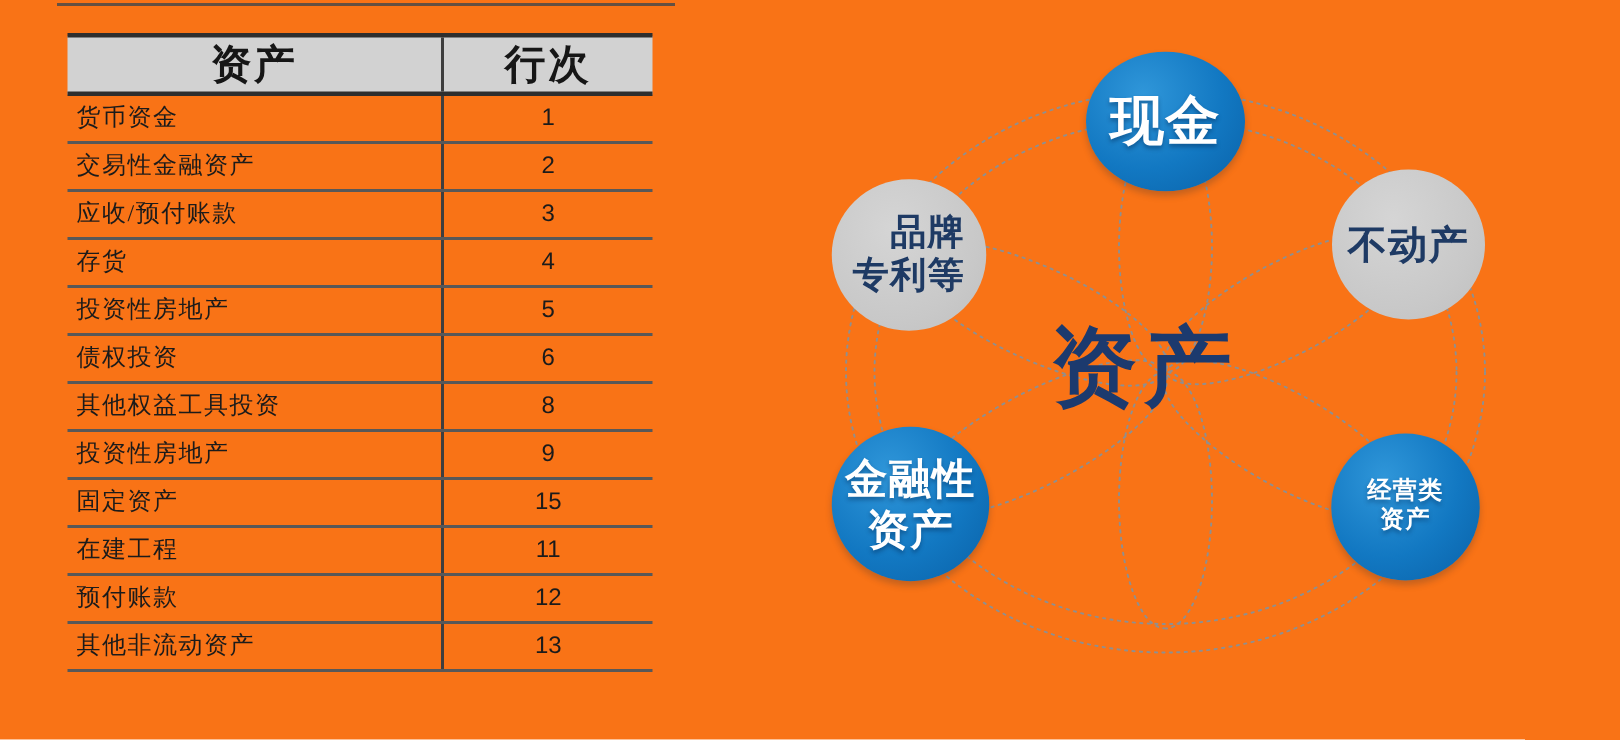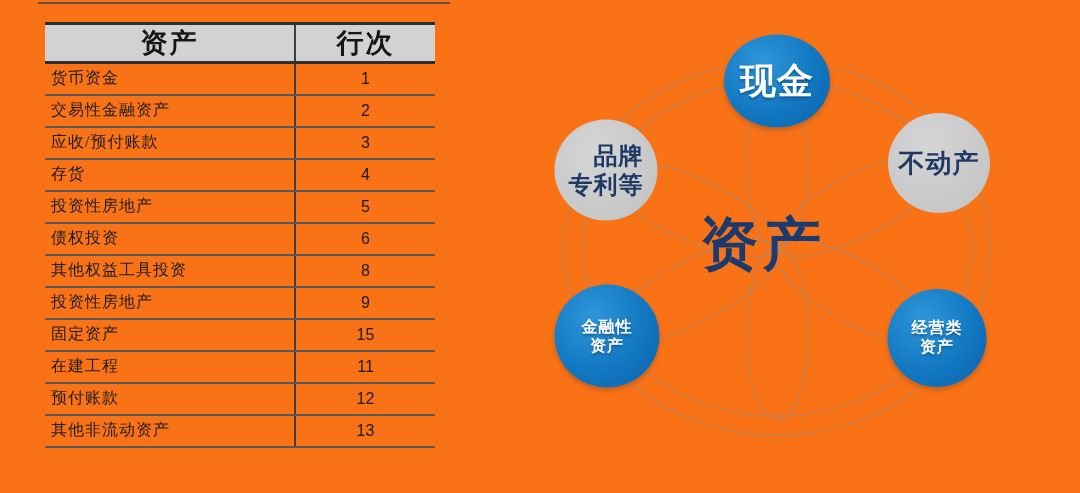--- a/index.html
+++ b/index.html
@@ -78,21 +78,21 @@
   }
   .node-gray .label { color: #1e3a64; }
 
   .node-cash        { left: 237px; top: 81px;  width: 106px; height: 93px; }
   .node-cash .label { font-size: 36px; }
   .node-brand       { left: 66px;  top: 170px; width: 103px; height: 101px; }
   .node-brand .label { font-size: 24px; text-align: right; }
   .node-realestate  { left: 399px; top: 163px; width: 102px; height: 100px; }
   .node-realestate .label { font-size: 26px; }
   .node-financial   { left: 67px;  top: 336px; width: 105px; height: 103px; }
-  .node-financial .label { font-size: 16px; }
+  .node-financial .label { font-size: 28px; }
   .node-operating   { left: 397px; top: 338px; width: 99px; height: 98px; }
   .node-operating .label { font-size: 16px; }
   .node-other       { left: 237px; top: 419px; width: 102px; height: 100px; }
   .node-other .label { font-size: 26px; }
 </style>
 </head>
 <body>
 
 <div class="page">
 

